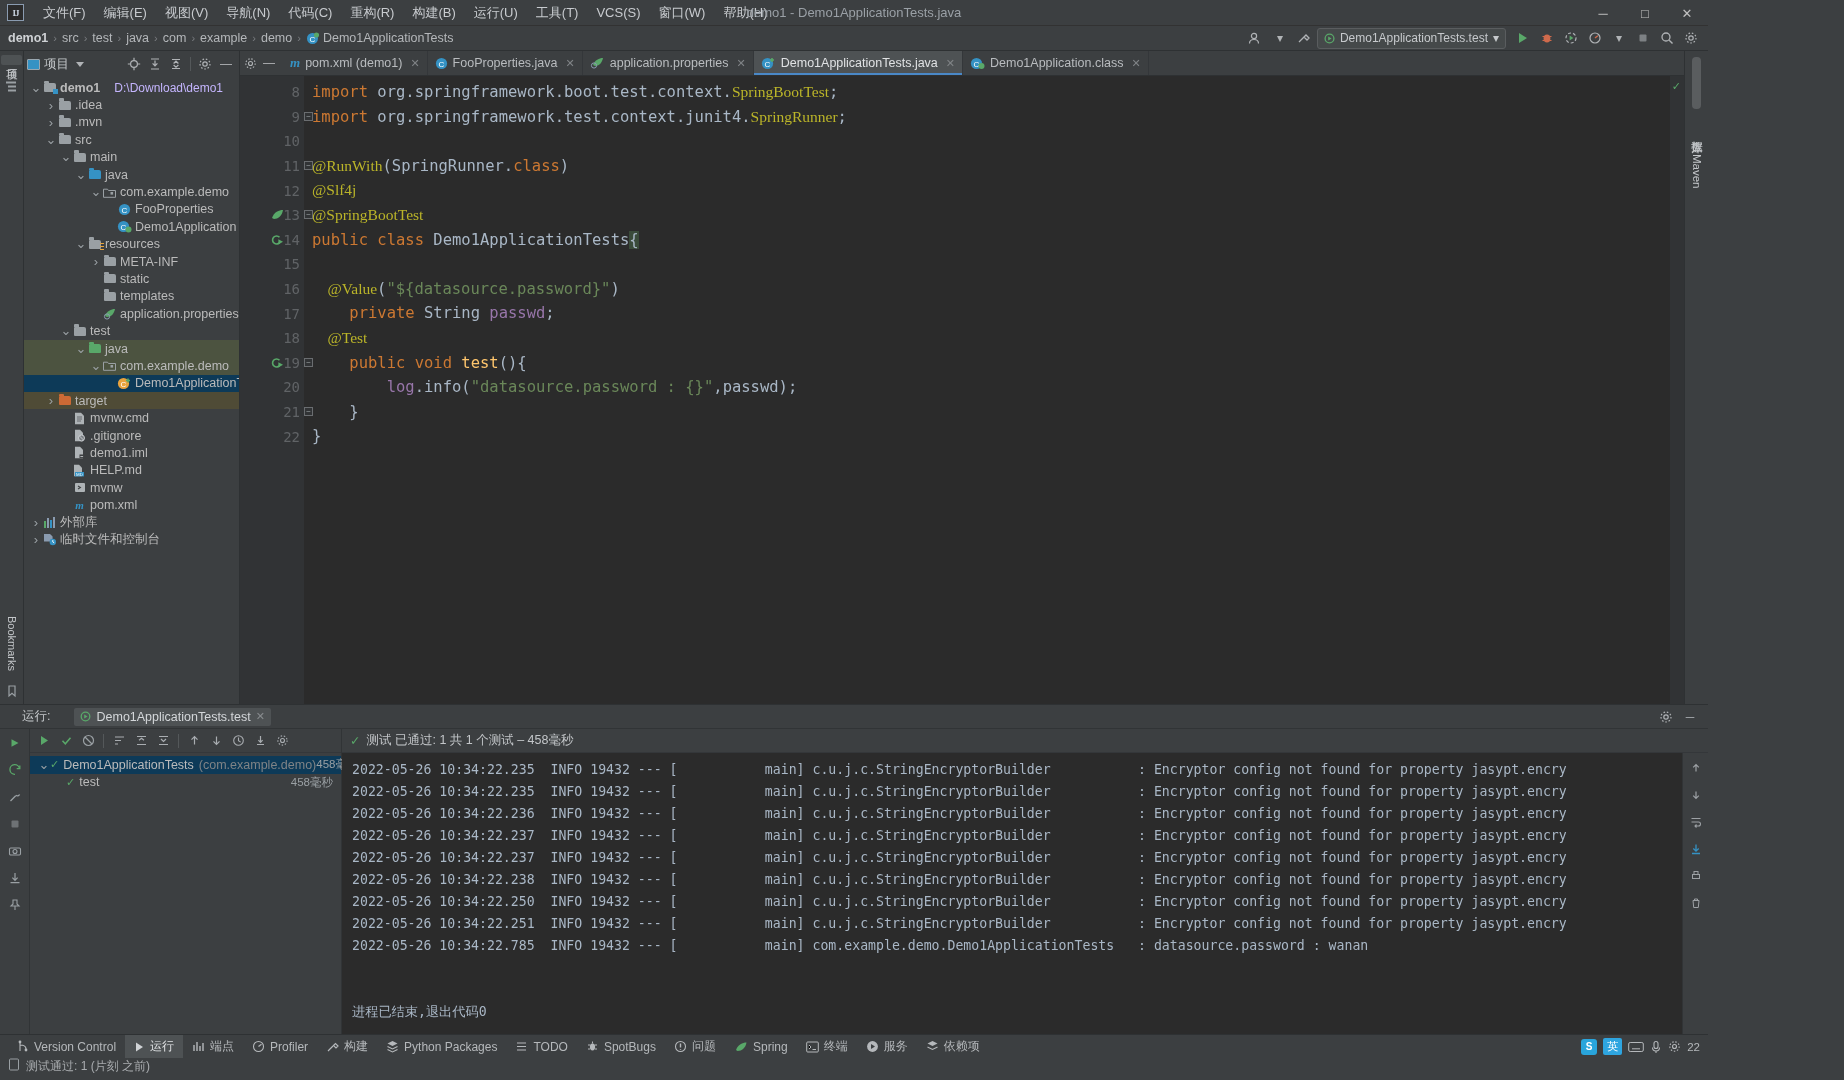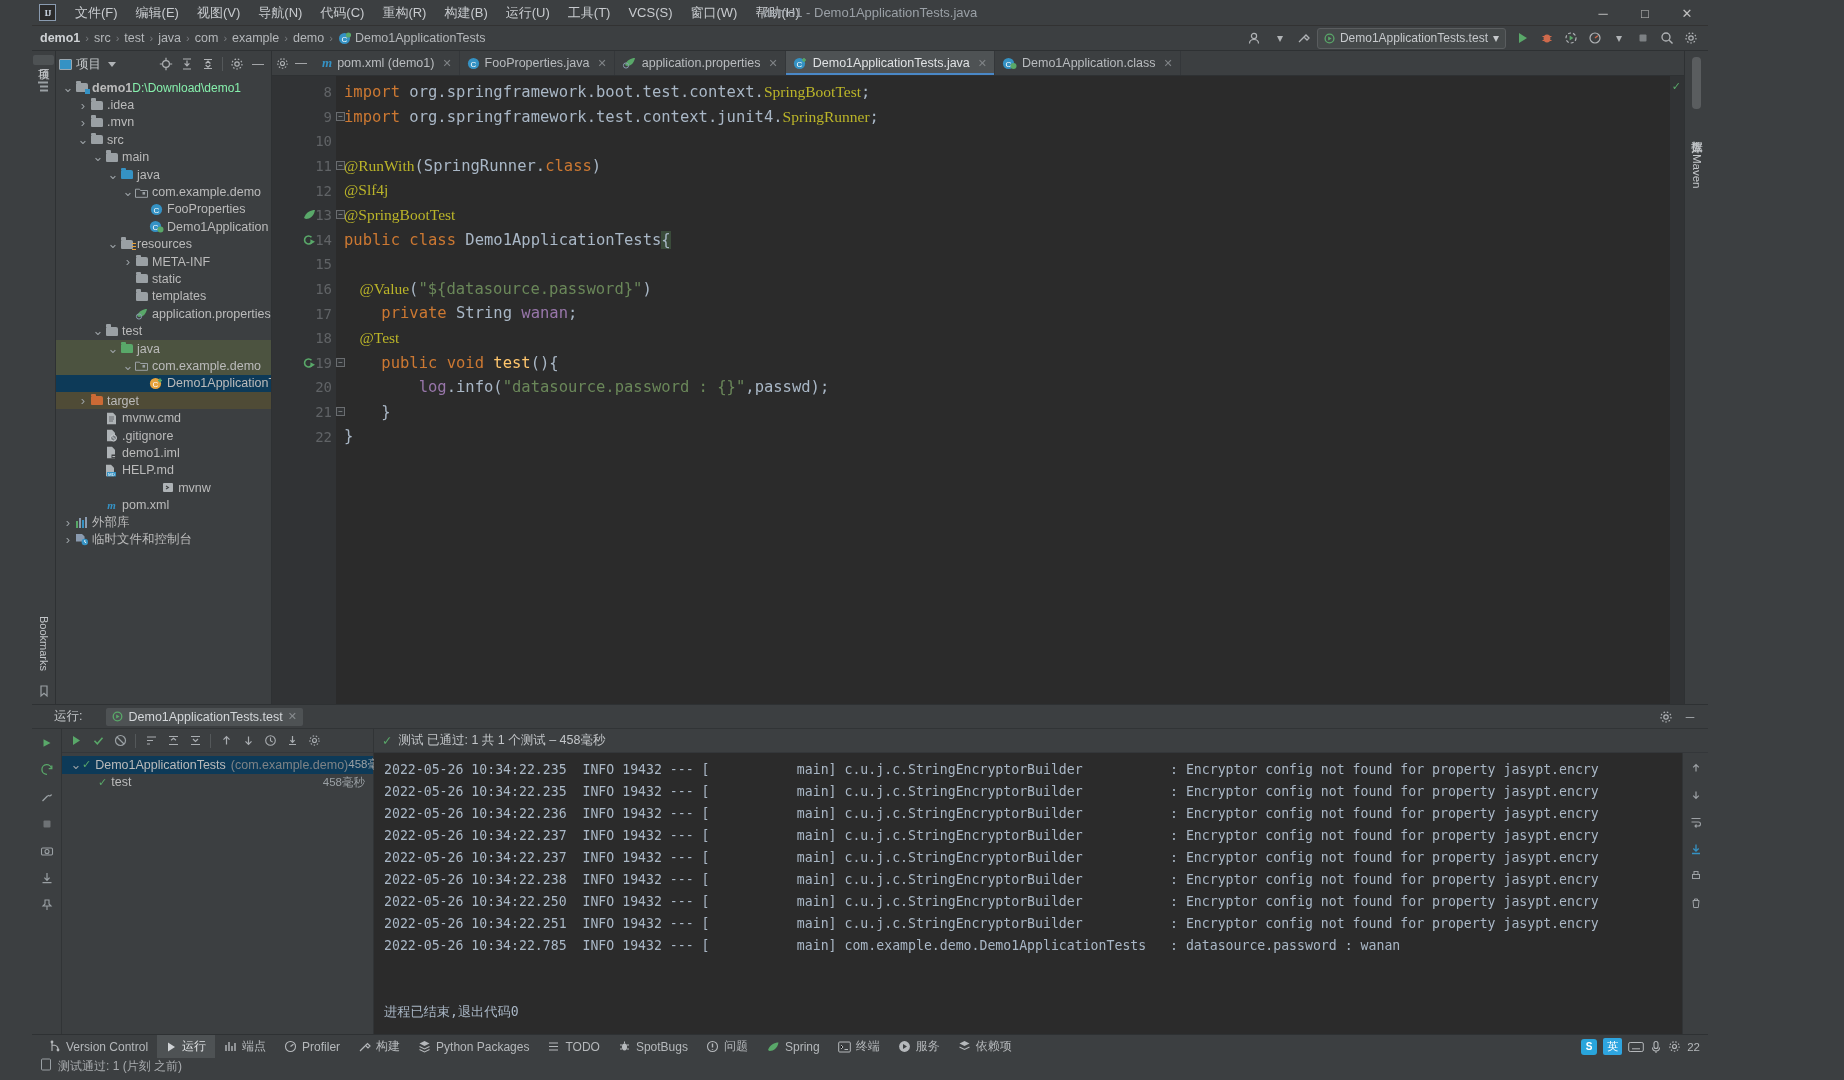--- a/index.html
+++ b/index.html
@@ -3,21 +3,21 @@
 <meta charset="utf-8">
 <style>
   * { box-sizing: border-box; margin: 0; padding: 0; }
   html, body {
     width: 1844px; height: 1080px;
     background: #3c3f41;
     font-family: "Liberation Sans", sans-serif;
     color: #bbbbbb;
     overflow: hidden;
   }
-  #app { position: relative; width: 1708px; height: 1080px; display: flex; flex-direction: column; padding-left: 32px; }
+  #app { position: relative; width: 1708px; height: 1080px; display: flex; flex-direction: column; }
 
   
   .titlebar {
     height: 26px; background: #3c3f41; display: flex; align-items: center;
     flex: 0 0 26px; position: relative; border-bottom: 1px solid #323232;
   }
   .ij-logo {
     width: 17px; height: 17px; margin-left: 7px; margin-right: 10px;
     border: 1px solid #8a9bb0; background: #2b2b2b; color: #c9d3e0;
     font-size: 9px; font-weight: bold; display: flex; align-items: center; justify-content: center;
@@ -78,21 +78,21 @@
 
   .tree { flex: 1 1 auto; overflow: hidden; padding-top: 2px; font-size: 12.5px; }
   .trow { height: 17.4px; display: flex; align-items: center; white-space: nowrap; color: #bbbbbb; padding-right: 4px; }
   .trow.sel-green { background: #4c5340; }
   .trow.sel-blue  { background: #0d3a58; }
   .trow.sel-tan   { background: #4f4b36; }
   .twig { width: 12px; display:flex;align-items:center;justify-content:center;color:#9aa0a4;font-size:9px;flex:0 0 12px; }
   .ticon { width: 15px; flex: 0 0 15px; display:flex;align-items:center;justify-content:center;margin-right:3px; }
   .tlabel { font-size: 12.5px; }
   .tlabel.b { font-weight: bold; }
-  .tpath { color: #86efac; margin-left: 0; font-size: 12px; }
+  .tpath { color: #c4b5fd; margin-left: 14px; font-size: 12px; }
   .folder { width:12px;height:9px;background:#9aa0a4;border-radius:1px 2px 1px 1px; position:relative; }
   .folder:before { content:''; position:absolute; top:-2.5px; left:0; width:5px; height:2.5px; background:#9aa0a4; border-radius:1px 1px 0 0; }
   .folder.blue { background:#3592c4; } .folder.blue:before{background:#3592c4;}
   .folder.green { background:#59a869; } .folder.green:before{background:#59a869;}
   .folder.orange { background:#cc6a35; } .folder.orange:before{background:#cc6a35;}
   .folder.mod:after{content:'';position:absolute;right:-2px;bottom:-2px;width:5px;height:5px;background:#3592c4;}
   .folder.srcmark:after{content:'';position:absolute;right:-3px;bottom:-1px;width:4px;height:7px;background:repeating-linear-gradient(#e8a33d 0 1.5px,transparent 1.5px 3px);}
   .mico { color:#3592c4;font-style:italic;font-weight:bold;font-size:11px;font-family:"Liberation Serif",serif; }
   .libico { display:flex;gap:1px;align-items:flex-end;height:11px; }
   .libico i { width:2px;background:#8a9bb0;display:block; }
@@ -559,21 +559,21 @@
             <span class="twig"></span>
             <span class="ticon">
               <svg width="13" height="13" viewBox="0 0 13 13">
                 <path d="M1 0.8h5l3 3v8.4H1z" fill="#aeb3b6"></path>
                 <rect x="2" y="8" width="9" height="4.4" fill="#3592c4"></rect>
                 <text x="6.5" y="11.5" font-size="4.4" fill="#fff" text-anchor="middle" font-family="sans-serif">MD</text>
               </svg>
             </span>
             <span class="tlabel">HELP.md</span>
           </div>
-          <div class="trow" style="padding-left: 36px; justify-content: center;">
+          <div class="trow" style="padding-left: 36px;">
             <span class="twig"></span>
             <span class="ticon">
               <svg width="12" height="13" viewBox="0 0 12 13">
                 <rect x="1" y="2" width="10" height="9" rx="1" fill="#aeb3b6"></rect>
                 <path d="M4 5l2.4 1.5L4 8" stroke="#3c3f41" stroke-width="1.1" fill="none"></path>
               </svg>
             </span>
             <span class="tlabel">mvnw</span>
           </div>
           <div class="trow" style="padding-left: 36px;">
@@ -740,21 +740,21 @@
         <div class="code-area" id="code-area">
             <div class="cline"><span class="k">import </span><span class="t">org.springframework.boot.test.context.</span><span class="a">SpringBootTest</span><span class="t">;</span></div>
             <div class="cline"><span class="k">import </span><span class="t">org.springframework.test.context.junit4.</span><span class="a">SpringRunner</span><span class="t">;</span></div>
             <div class="cline">&nbsp;</div>
             <div class="cline"><span class="a">@RunWith</span><span class="t">(SpringRunner.</span><span class="k">class</span><span class="t">)</span></div>
             <div class="cline"><span class="a">@Slf4j</span></div>
             <div class="cline"><span class="a">@SpringBootTest</span></div>
             <div class="cline"><span class="k">public class </span><span class="t">Demo1ApplicationTests</span><span class="cursor-blk t">{</span></div>
             <div class="cline">&nbsp;</div>
             <div class="cline"><span class="a">    @Value</span><span class="t">(</span><span class="s">"${datasource.password}"</span><span class="t">)</span></div>
-            <div class="cline"><span class="k">    private </span><span class="t">String </span><span class="fi">wanan</span><span class="t">;</span></div>
+            <div class="cline"><span class="k">    private </span><span class="t">String </span><span class="fi">passwd</span><span class="t">;</span></div>
             <div class="cline"><span class="a">    @Test</span></div>
             <div class="cline"><span class="k">    public void </span><span class="f">test</span><span class="t">(){</span></div>
             <div class="cline"><span class="fi">        log</span><span class="t">.info(</span><span class="s">"datasource.password : {}"</span><span class="t">,passwd);</span></div>
             <div class="cline"><span class="t">    }</span></div>
             <div class="cline"><span class="t">}</span></div>
             <div class="fold-col">
               <div class="fold" style="top: 31.6px; left: 0px;">−</div>
               <div class="fold" style="top: 80.8px; left: 0px;">−</div>
               <div class="fold" style="top: 130px; left: 0px;">−</div>
               <div class="fold" style="top: 277.6px; left: 0px;">−</div>

